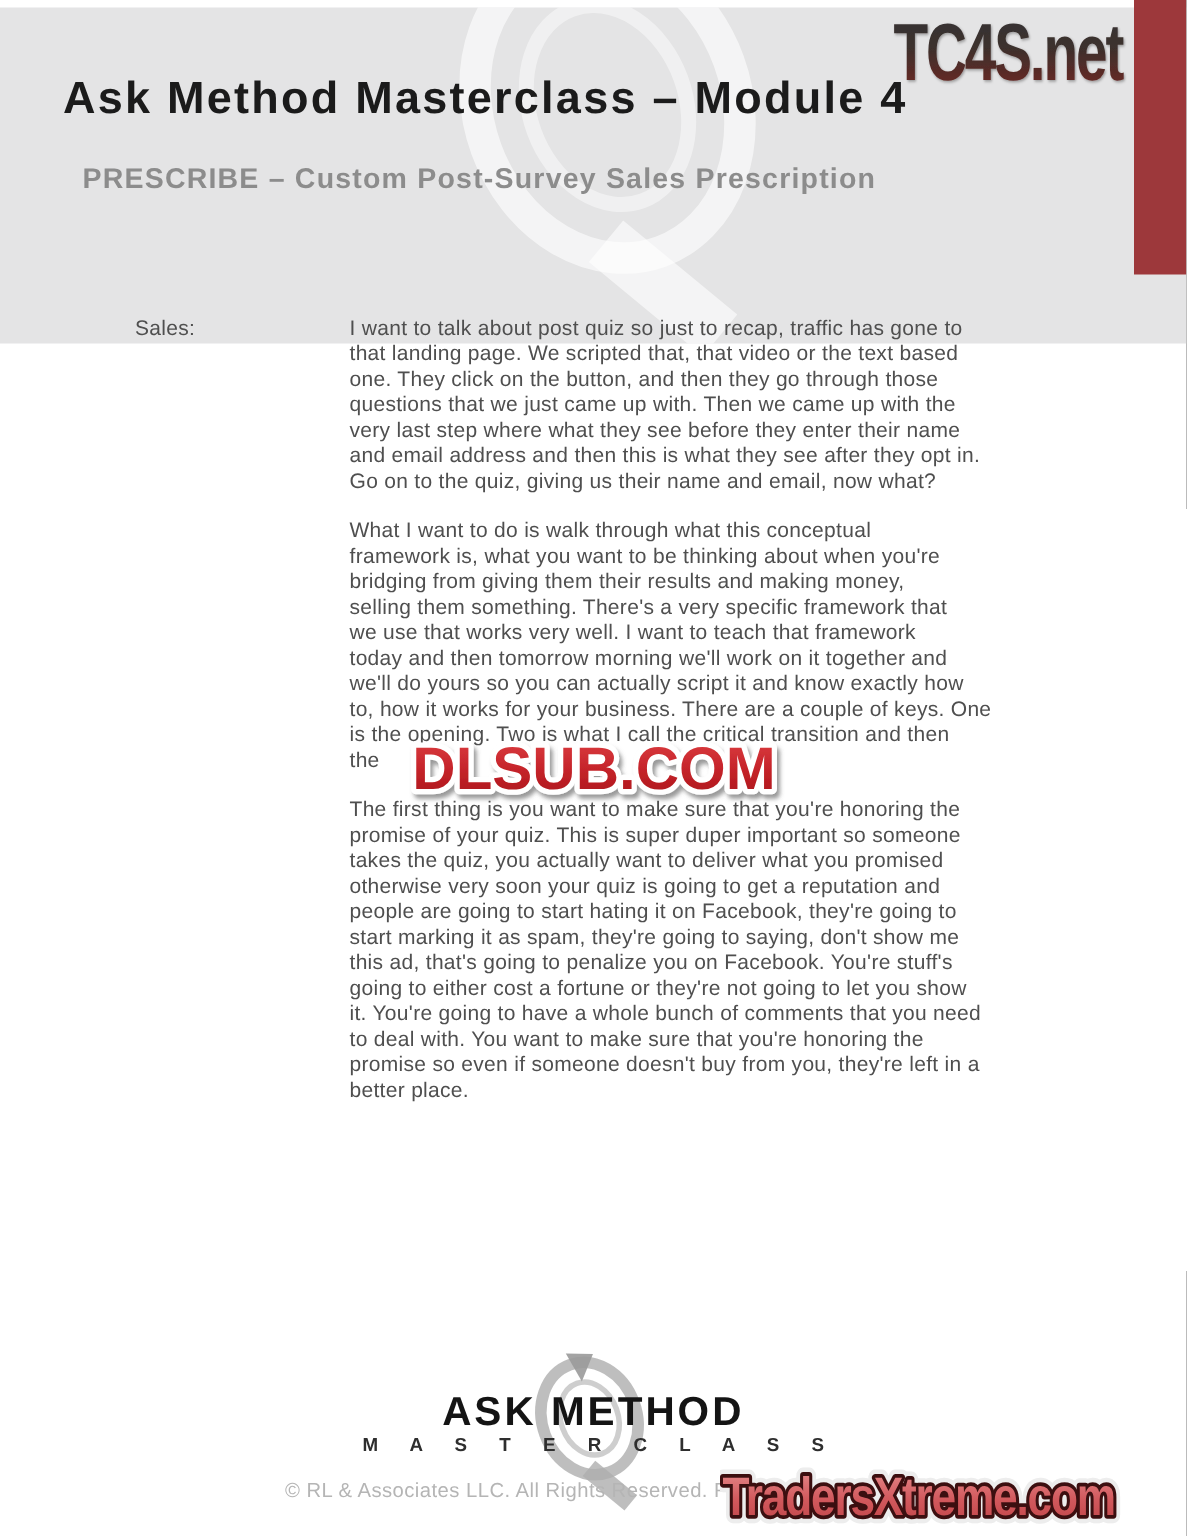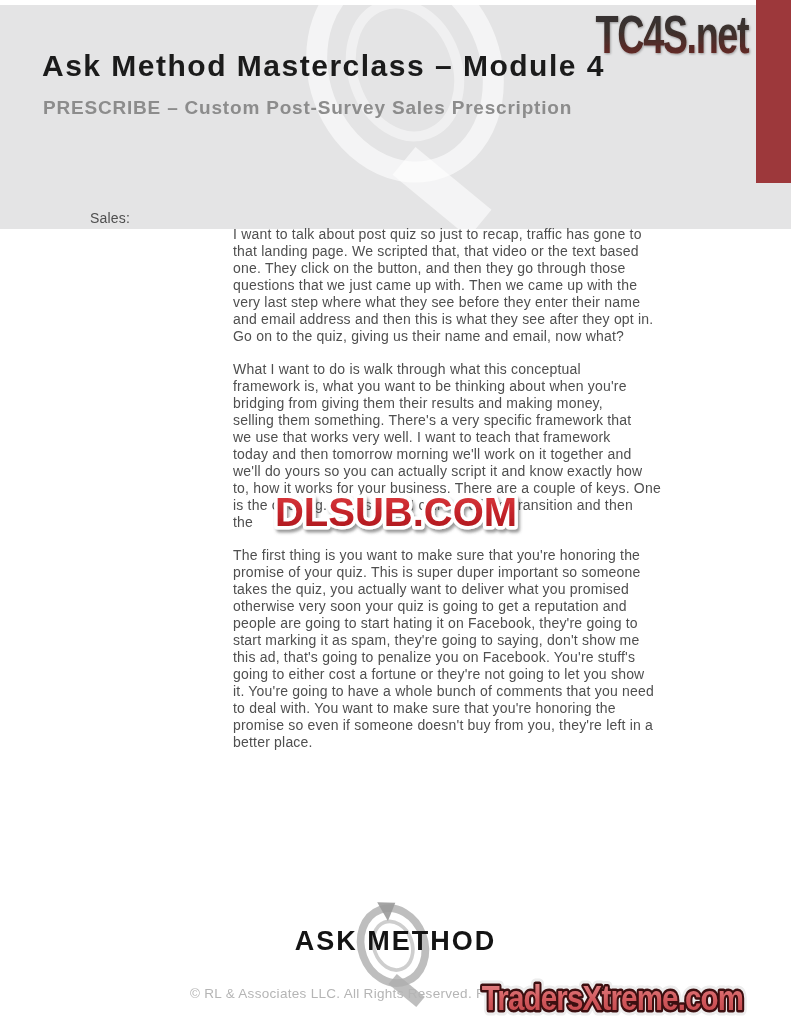--- a/index.html
+++ b/index.html
@@ -12,35 +12,35 @@
   .header-band{
     position:absolute;left:0;top:5px;width:791px;height:224px;
     background:#e4e4e5;overflow:hidden;
   }
   .header-swoosh{position:absolute;left:255px;top:-65px;}
   .page-title{
     position:absolute;left:42px;top:44px;margin:0;
     font-size:30px;font-weight:bold;color:#1b1b1b;letter-spacing:1.5px;
   }
   .page-subtitle{
-    position:absolute;left:43px;top:92px;margin:0;
+    position:absolute;left:43px;top:92px;margin:12px;
     font-size:19px;font-weight:bold;color:#8c8c8c;letter-spacing:0.8px;
   }
   .accent-bar{
     position:absolute;right:0;top:0;width:35px;height:183px;
   }
   .wm-tc4s{position:absolute;left:590px;top:6px;}
   
   .transcript{
     position:absolute;left:90px;top:210px;width:620px;
     display:flex;flex-direction:row;
     font-size:14px;line-height:17px;color:#4f4f4f;letter-spacing:0.2px;
   }
   .speaker-col{width:143px;flex:none;}
-  .para-col p{margin:16px 0 16px 0;white-space:pre;}
+  .para-col p{margin:0 0 16px 0;white-space:pre;}
   .wm-dlsub{position:absolute;left:250px;top:488px;}
   
   .footer-swoosh{position:absolute;left:338px;top:898px;}
   .footer-logo-1{
     position:absolute;left:0;top:926px;width:791px;text-align:center;
     font-size:27px;font-weight:bold;color:#141414;letter-spacing:2px;
   }
   .footer-logo-2{
     position:absolute;left:0;top:956px;width:791px;text-align:center;
     font-size:12.5px;font-weight:bold;color:#2e2e2e;letter-spacing:9px;text-indent:9px;
@@ -137,20 +137,21 @@
 
   <svg class="footer-swoosh" width="110" height="110" viewBox="0 0 300 300">
     <g transform="rotate(-20 150 130)">
       <ellipse cx="150" cy="130" rx="86" ry="104" fill="none" stroke="#aeaeae" stroke-opacity="0.8" stroke-width="21"></ellipse>
       <ellipse cx="150" cy="130" rx="52" ry="68" fill="none" stroke="#aeaeae" stroke-opacity="0.6" stroke-width="10"></ellipse>
       <polygon points="150,4 196,22 160,62" fill="#9a9a9a" fill-opacity="0.9"></polygon>
       <line x1="118" y1="215" x2="168" y2="300" stroke="#aeaeae" stroke-opacity="0.8" stroke-width="36"></line>
     </g>
   </svg>
   <div class="footer-logo-1">ASK METHOD</div>
+  <div class="footer-logo-2">M A S T E R C L A S S</div>
   <div class="copyright">© RL &amp; Associates LLC. All Rights Reserved. F</div>
 
   <svg class="wm-traders" width="330" height="55" viewBox="0 0 330 55">
     <defs>
       <linearGradient id="trgrad" x1="0" y1="0" x2="0" y2="1">
         <stop offset="0" stop-color="#e78f90"></stop>
         <stop offset="0.55" stop-color="#d2595d"></stop>
         <stop offset="1" stop-color="#c04448"></stop>
       </linearGradient>
     </defs>

